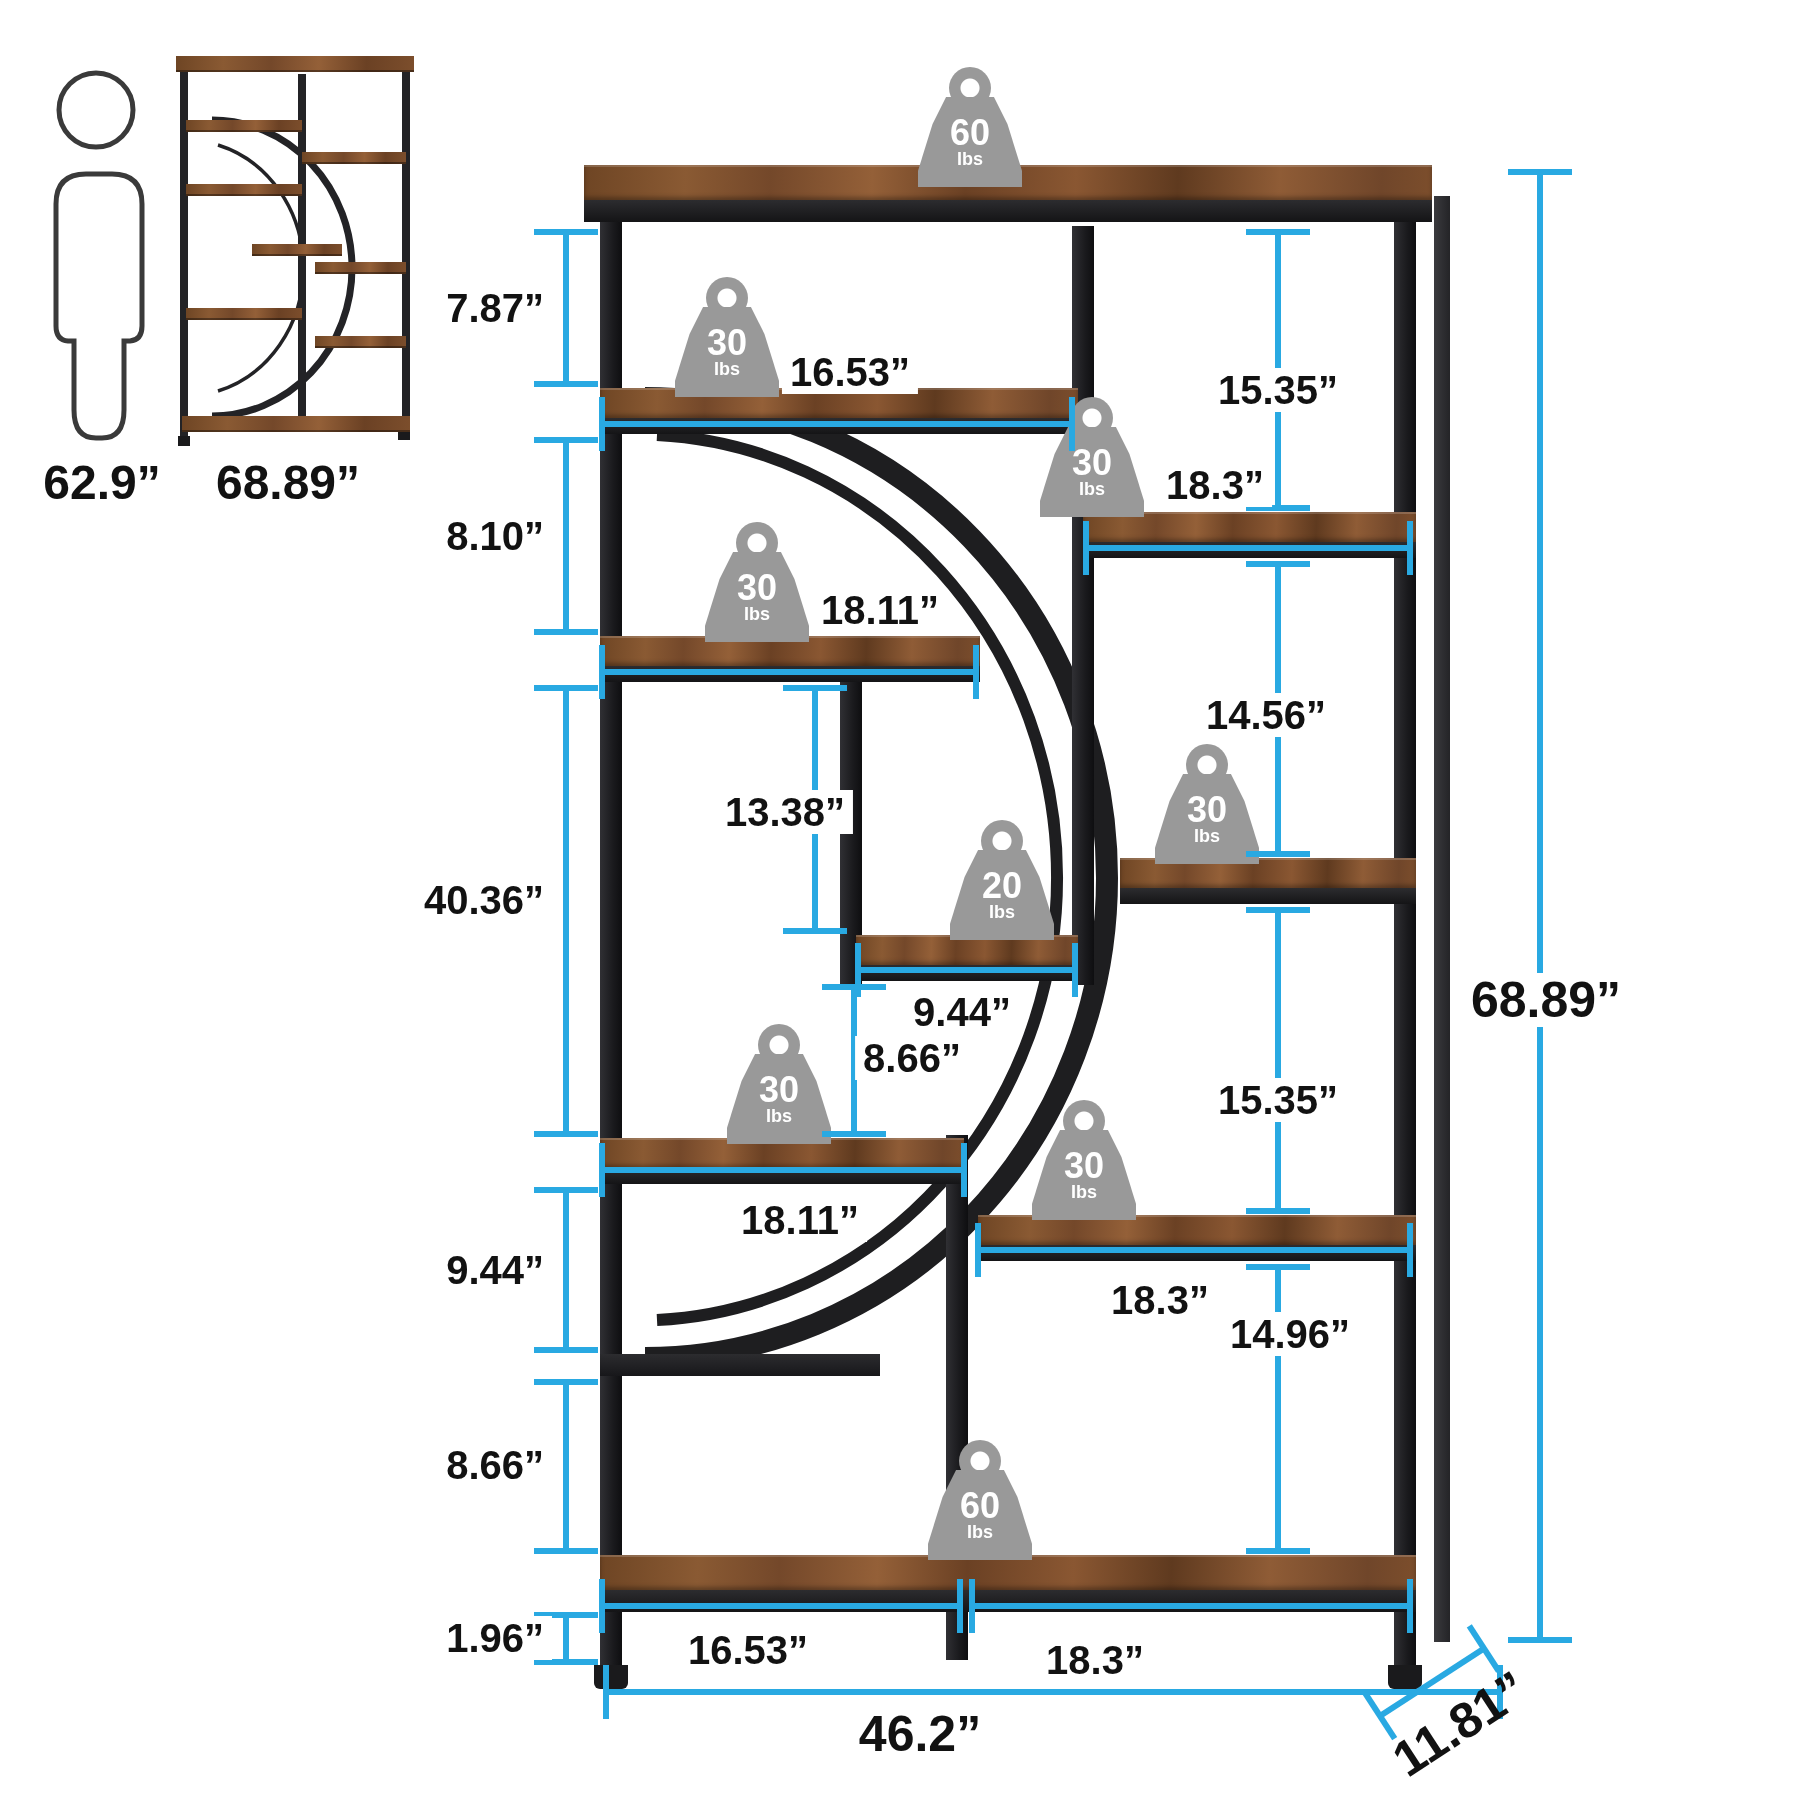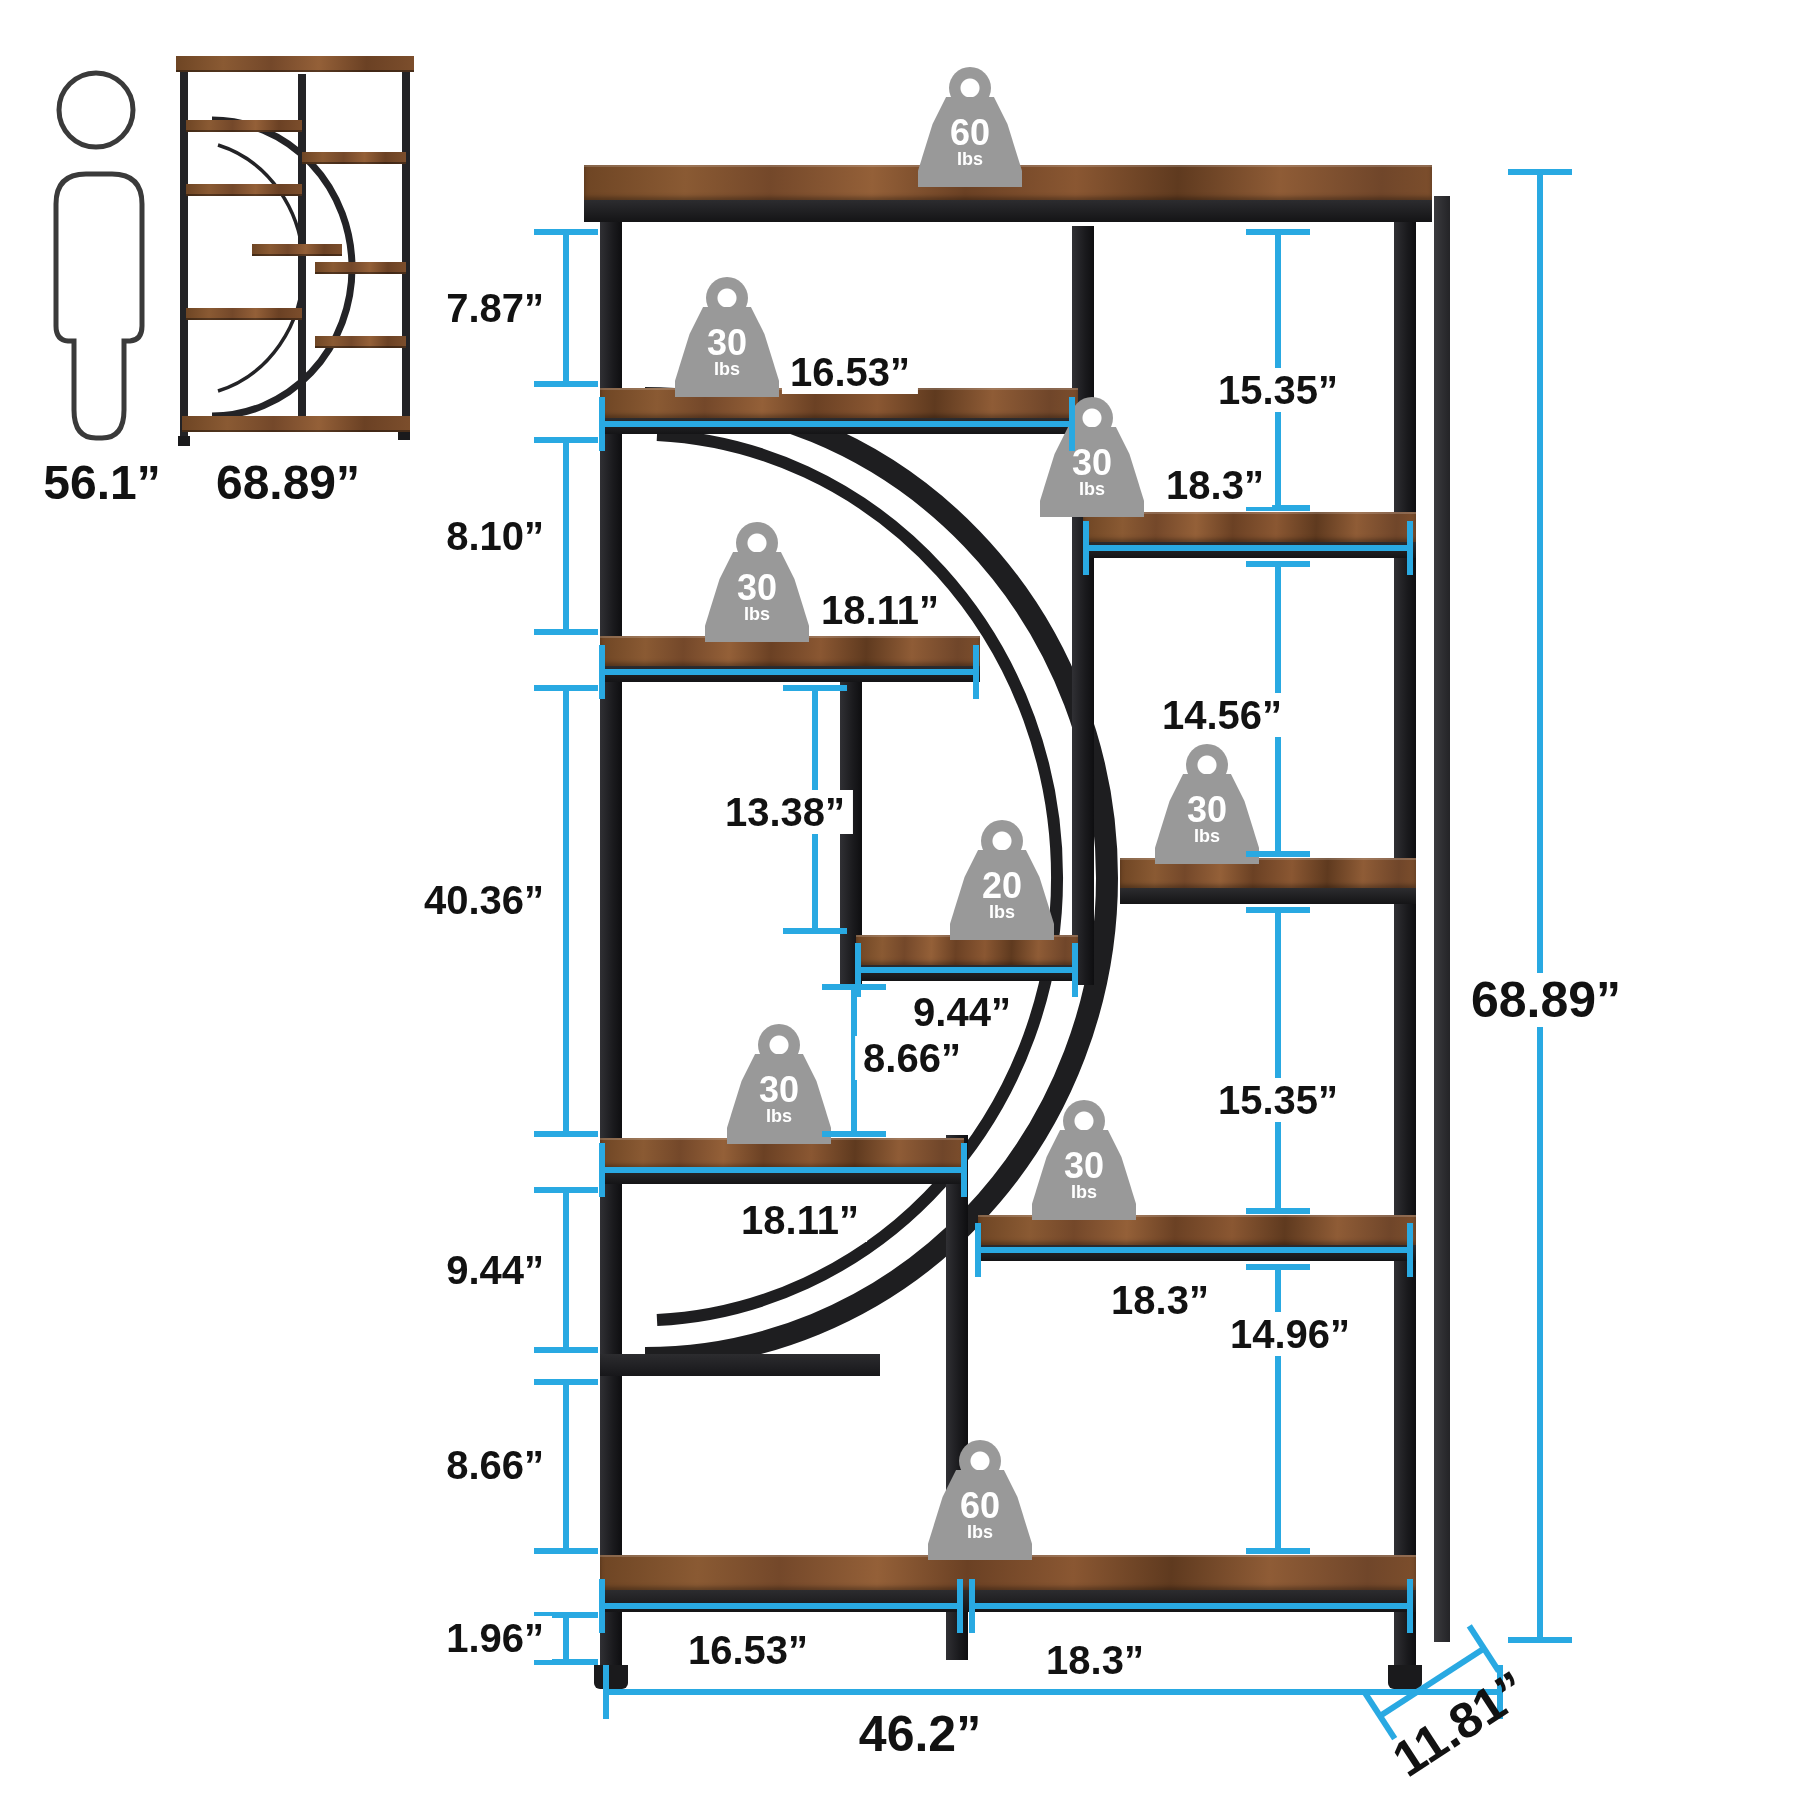--- a/index.html
+++ b/index.html
@@ -76,21 +76,21 @@
     <div class="twood" style="left:186px;top:184px;width:116px;"></div>
     <div class="twood" style="left:252px;top:244px;width:90px;"></div>
     <div class="twood" style="left:315px;top:262px;width:91px;"></div>
     <div class="twood" style="left:186px;top:308px;width:116px;"></div>
     <div class="twood" style="left:315px;top:336px;width:91px;"></div>
     <div class="twood tall" style="left:182px;top:416px;width:228px;"></div>
     <div class="tfoot" style="left:178px;top:436px;"></div>
     <div class="tfoot" style="left:398px;top:430px;"></div>
   </div>
 
-  <div class="reflbl" style="left:102px;top:482px;">56.1”</div>
+  <div class="reflbl" style="left:102px;top:482px;">62.9”</div>
   <div class="reflbl" style="left:288px;top:482px;">68.89”</div>
 
   <svg class="arc-svg" style="left:560px;top:380px;" width="600" height="1020" viewBox="0 0 600 1020">
     <path d="M 85 18 A 462 480 0 0 1 85 978" fill="none" stroke="#1e1e20" stroke-width="22"></path>
     <path d="M 97 55 A 420 443 0 0 1 97 940" fill="none" stroke="#1e1e20" stroke-width="12"></path>
   </svg>
 
   <div class="post back" style="left:1434px;top:196px;height:1446px;"></div>
   <div class="post" style="left:600px;top:200px;height:1465px;"></div>
   <div class="post" style="left:1394px;top:200px;height:1465px;"></div>
@@ -233,21 +233,21 @@
   <div class="dlbl lft" style="right:1248px;top:536px;">8.10”</div>
   <div class="dlbl lft" style="right:1248px;top:900px;">40.36”</div>
   <div class="dlbl lft" style="right:1248px;top:1270px;">9.44”</div>
   <div class="dlbl lft" style="right:1248px;top:1465px;">8.66”</div>
   <div class="dlbl lft" style="right:1248px;top:1638px;">1.96”</div>
 
   <div class="dlbl ctr" style="left:785px;top:812px;">13.38”</div>
   <div class="dlbl ctr" style="left:912px;top:1058px;">8.66”</div>
 
   <div class="dlbl ctr" style="left:1278px;top:390px;">15.35”</div>
-  <div class="dlbl ctr" style="left:1222px;top:715px;">14.56”</div>
+  <div class="dlbl ctr" style="left:1266px;top:715px;">14.56”</div>
   <div class="dlbl ctr" style="left:1278px;top:1100px;">15.35”</div>
   <div class="dlbl ctr" style="left:1290px;top:1334px;">14.96”</div>
   <div class="dlbl ctr big" style="left:1546px;top:1000px;">68.89”</div>
 
   <div class="dlbl ctr" style="left:850px;top:372px;">16.53”</div>
   <div class="dlbl ctr" style="left:1215px;top:485px;">18.3”</div>
   <div class="dlbl ctr" style="left:880px;top:610px;">18.11”</div>
   <div class="dlbl ctr" style="left:962px;top:1012px;">9.44”</div>
   <div class="dlbl ctr" style="left:800px;top:1220px;">18.11”</div>
   <div class="dlbl ctr" style="left:1160px;top:1300px;">18.3”</div>

